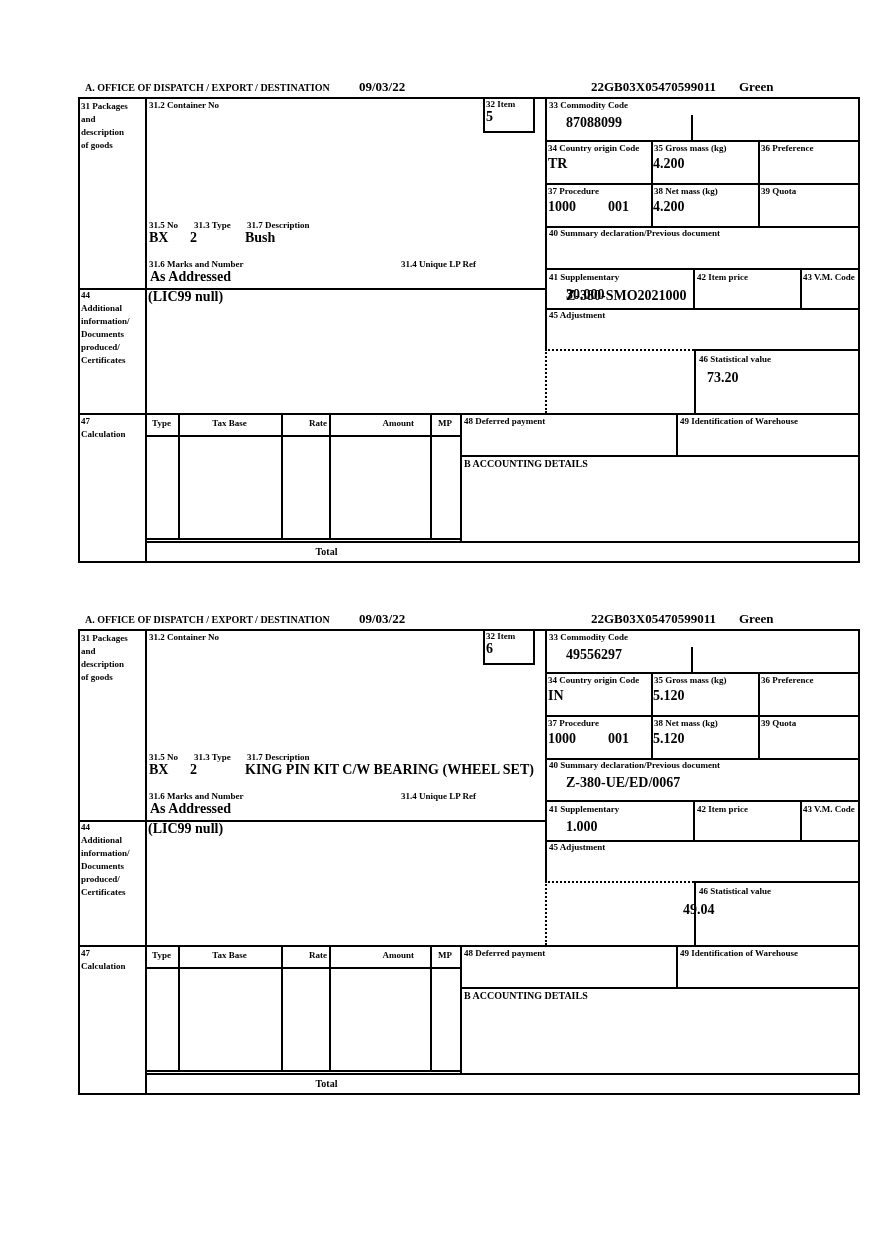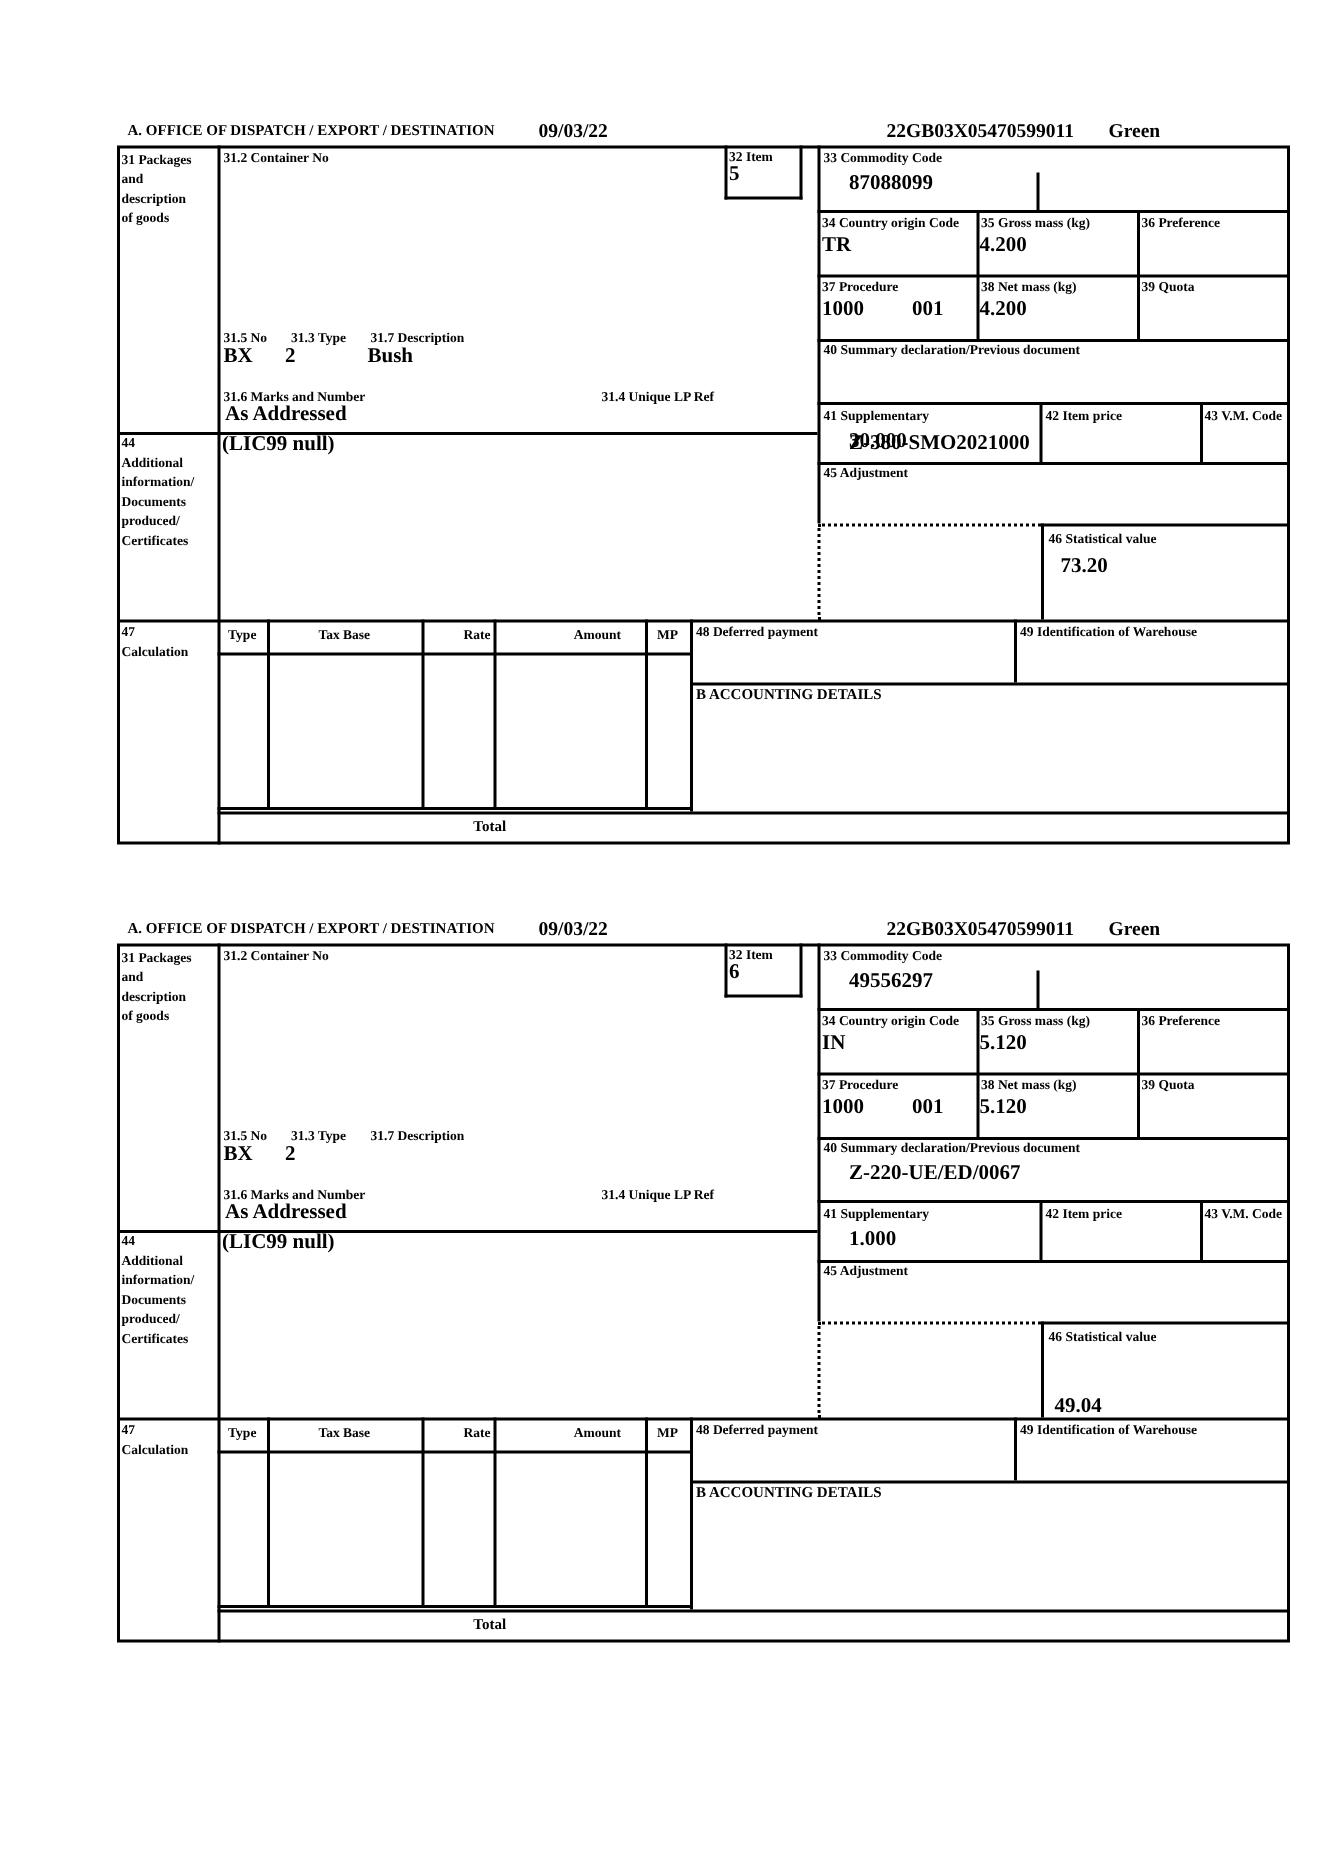--- a/index.html
+++ b/index.html
@@ -205,38 +205,39 @@
     <span class="val" style="left:530px;top:102px;">001</span>
     <span class="lbl1" style="left:576px;top:89px;">38 Net mass (kg)</span>
     <span class="val" style="left:575px;top:102px;">5.120</span>
     <span class="lbl1" style="left:683px;top:89px;">39 Quota</span>
 
     <span class="lbl1" style="left:71px;top:123px;">31.5 No</span>
     <span class="lbl1" style="left:116px;top:123px;">31.3 Type</span>
     <span class="lbl1" style="left:169px;top:123px;">31.7 Description</span>
     <span class="val" style="left:71px;top:133px;">BX</span>
     <span class="val" style="left:112px;top:133px;">2</span>
+    <span class="val" style="left:167px;top:133px;">KING PIN KIT C/W BEARING (WHEEL SET)</span>
 
     <span class="lbl1" style="left:471px;top:131px;">40 Summary declaration/Previous document</span>
-    <span class="val" style="left:488px;top:146px;">Z-220-UE/ED/0067</span>
+    <span class="val" style="left:488px;top:146px;">Z-380-UE/ED/0067</span>
 
     <span class="lbl1" style="left:71px;top:162px;">31.6 Marks and Number</span>
     <span class="lbl1" style="left:323px;top:162px;">31.4 Unique LP Ref</span>
     <span class="val" style="left:72px;top:172px;">As Addressed</span>
 
     <span class="lbl1" style="left:471px;top:175px;">41 Supplementary</span>
     <span class="val" style="left:488px;top:190px;">1.000</span>
     <span class="lbl1" style="left:619px;top:175px;">42 Item price</span>
     <span class="lbl1" style="left:725px;top:175px;">43 V.M. Code</span>
 
     <span class="val" style="left:70px;top:192px;">(LIC99 null)</span>
 
     <span class="lbl1" style="left:471px;top:213px;">45 Adjustment</span>
     <span class="lbl1" style="left:621px;top:257px;">46 Statistical value</span>
-    <span class="val" style="left:625px;top:273px;margin-top:28px;">49.04</span>
+    <span class="val" style="left:605px;top:273px;">49.04</span>
 
     <div class="cell" style="left:67px;top:321px;width:33px;text-align:center;">Type</div>
     <div class="cell" style="left:100px;top:321px;width:103px;text-align:center;">Tax Base</div>
     <div class="cell" style="left:203px;top:321px;width:46px;text-align:right;">Rate</div>
     <div class="cell" style="left:251px;top:321px;width:85px;text-align:right;">Amount</div>
     <div class="cell" style="left:352px;top:321px;width:30px;text-align:center;">MP</div>
     <div class="cell" style="left:67px;top:449px;width:363px;text-align:center;font-size:10px;">Total</div>
 
     <span class="lbl1" style="left:386px;top:319px;">48 Deferred payment</span>
     <span class="lbl1" style="left:602px;top:319px;">49 Identification of Warehouse</span>

